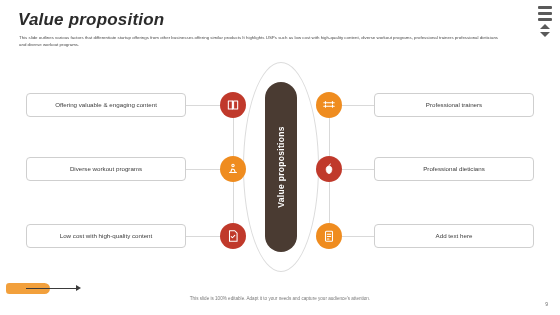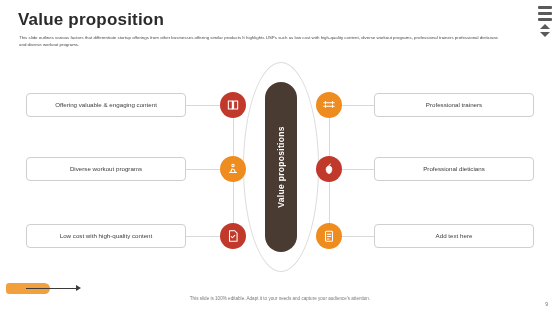--- a/index.html
+++ b/index.html
@@ -12,20 +12,21 @@
   }
   .slide{
     position:absolute;inset:0;
     background:#ffffff;
   }
   
   .title{
     position:absolute;left:18px;top:10px;
     font-size:17px;font-weight:bold;color:#2b2b2b;
     letter-spacing:.2px;
+    font-style:italic;
   }
   .subtitle{
     position:absolute;left:19px;top:34px;width:486px;
     font-size:4.4px;line-height:7px;color:#4a4a4a;
     text-align:left;
   }
   
   .rail{
     position:absolute;right:6px;top:6px;width:16px;height:40px;
   }

